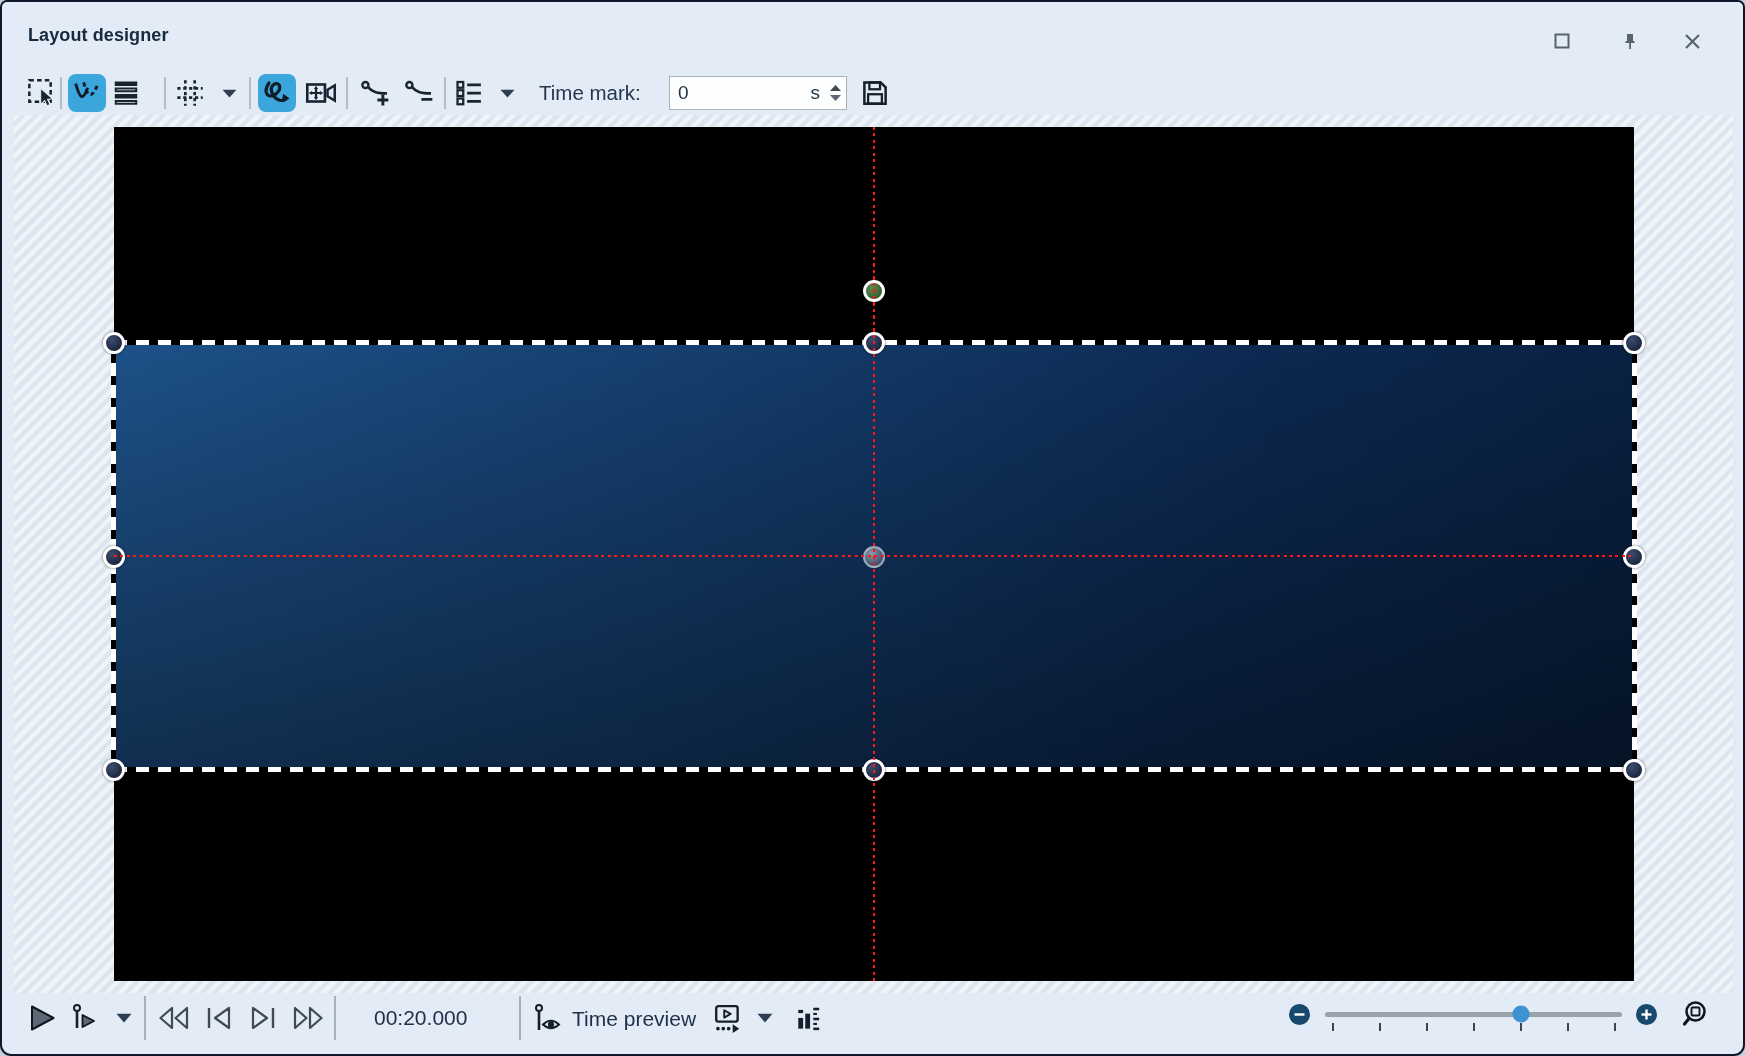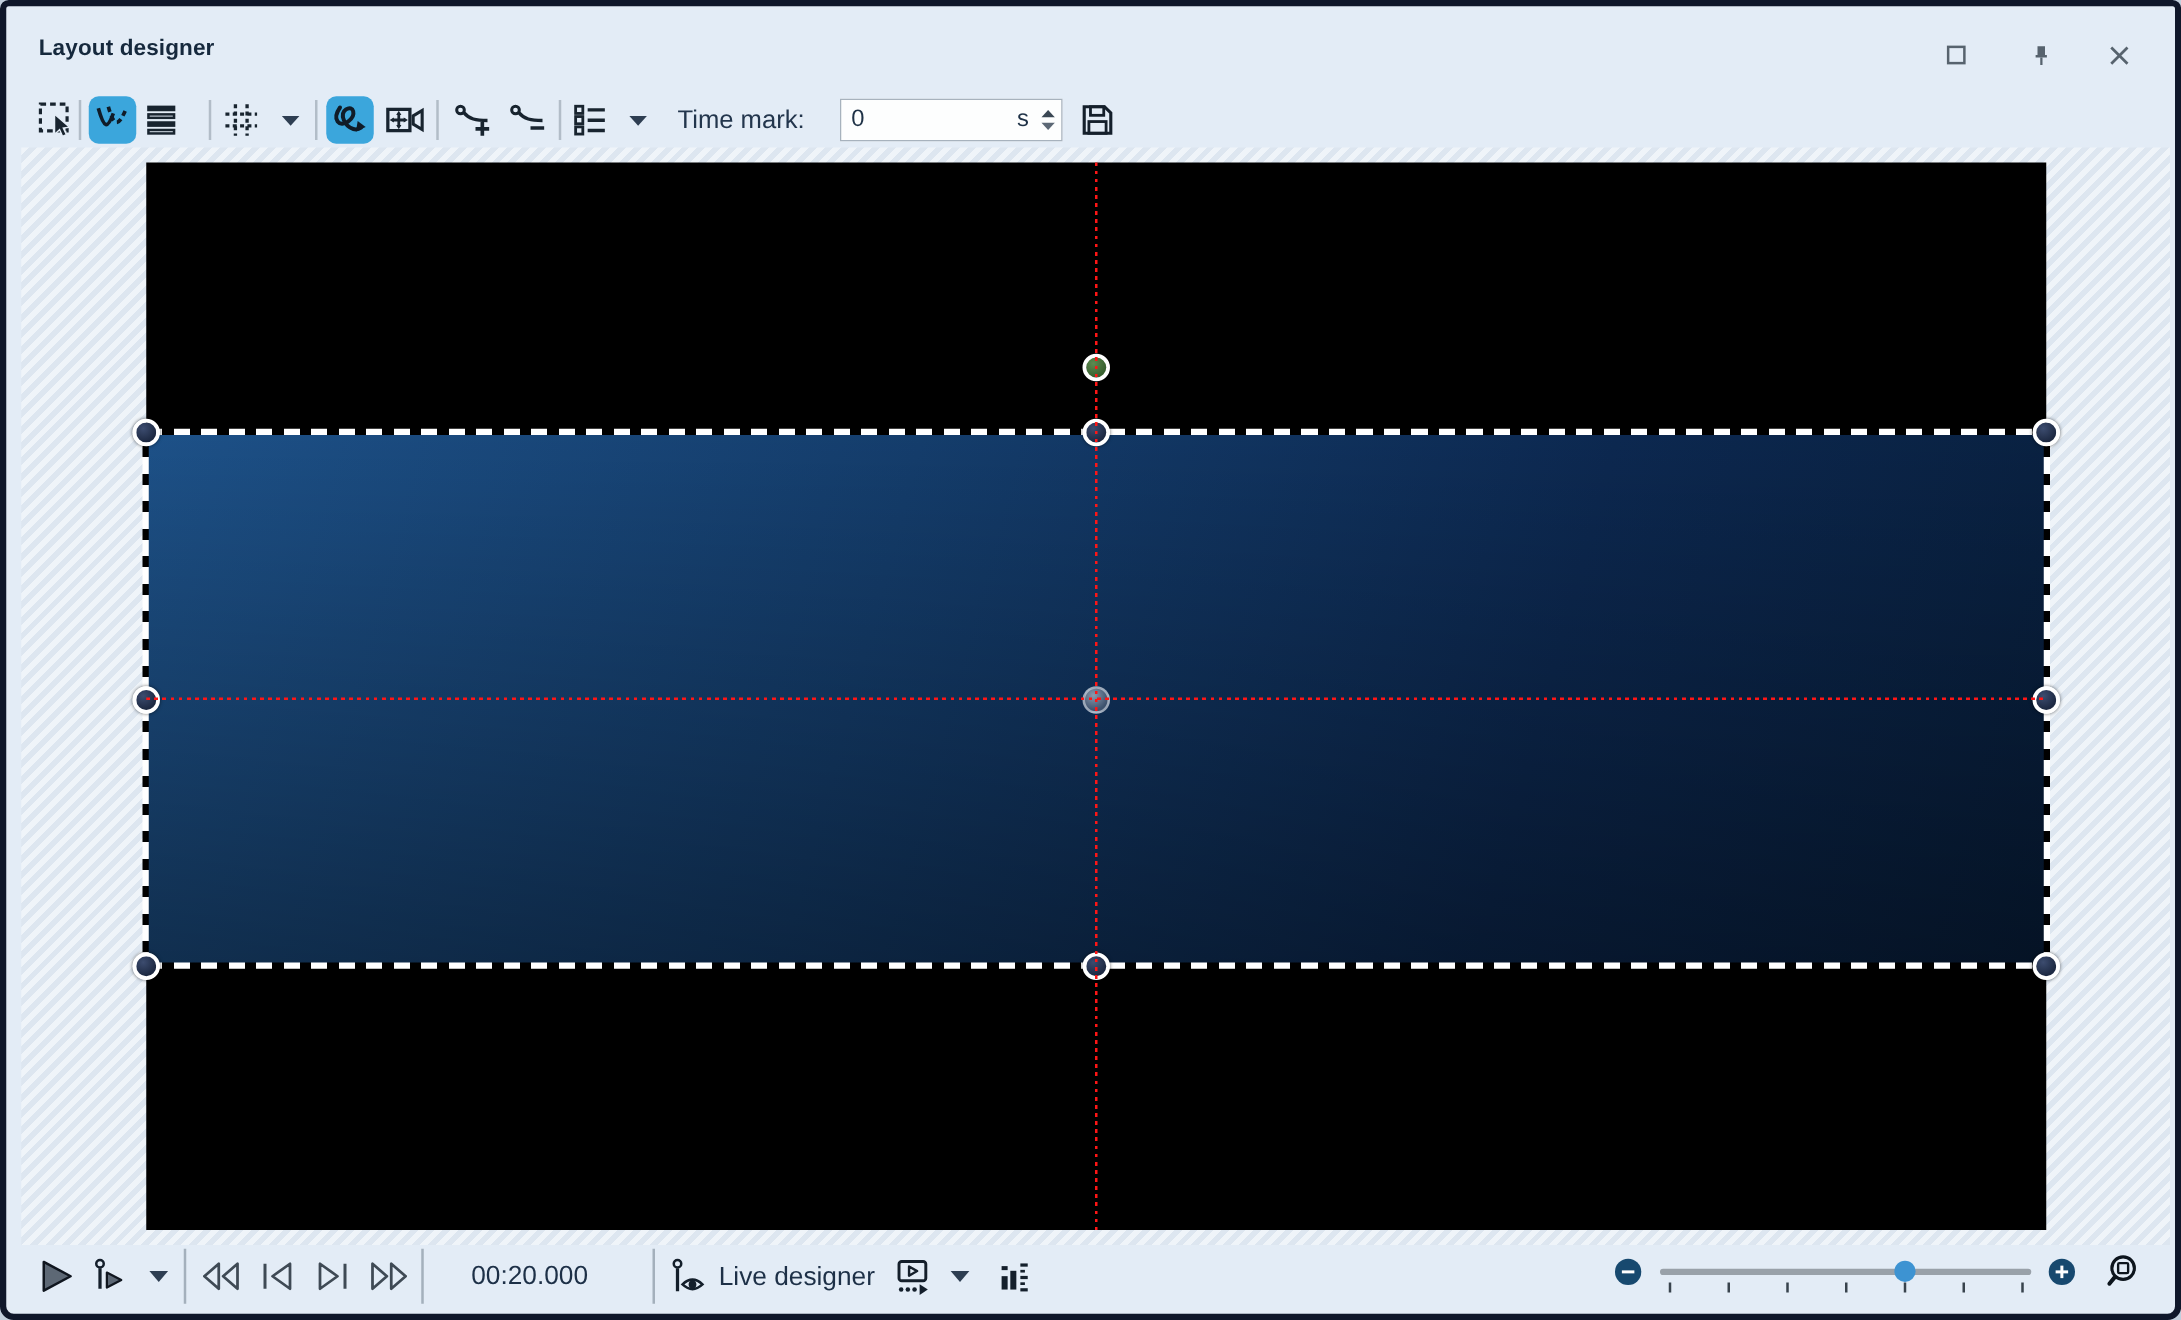--- a/index.html
+++ b/index.html
@@ -7,21 +7,21 @@
     width:1745px;height:1056px;
     background:#c2cfdd;
     font-family:"Liberation Sans", sans-serif;
     position:relative;
     overflow:hidden;
   }
   .window{
     position:absolute;inset:0;
     box-sizing:border-box;
     background:#e3ecf6;
-    border:5px solid #0f172a;
+    border:2px solid #0f172a;
     border-radius:7px 7px 11px 11px;
     overflow:hidden;
     padding-left:22px;
   }
   .page-title{
     position:absolute;left:26px;top:23px;
     font-size:18px;font-weight:bold;color:#16293d;
     letter-spacing:0.1px;
   }
   .win-btn{position:absolute;top:26px;width:26px;height:26px;display:flex;align-items:center;justify-content:center;cursor:default;}
@@ -374,21 +374,21 @@
 
   <div class="live-btn">
     <span>
       <svg width="30" height="32" viewBox="0 0 30 32">
         <circle cx="6" cy="5" r="3" fill="none" stroke="#141f2b" stroke-width="2"></circle>
         <path d="M6,8.5 V27" stroke="#141f2b" stroke-width="2.6"></path>
         <path d="M10,21.5 Q18,14 26,21.5 Q18,29 10,21.5 Z" fill="none" stroke="#141f2b" stroke-width="2"></path>
         <circle cx="18" cy="21.5" r="3.1" fill="#141f2b"></circle>
       </svg>
     </span>
-    <span class="live-label">Live designer</span>
+    <span class="live-label">Time preview</span>
   </div>
 
   <div class="tr" style="left:710px;top:1001px;width:32px;height:32px;">
     <span>
       <svg width="30" height="30" viewBox="0 0 28 28">
         <rect x="3" y="2" width="20" height="14.5" rx="2" fill="none" stroke="#141f2b" stroke-width="2.2"></rect>
         <path d="M10.5,5.8 L16.5,9.2 L10.5,12.7 Z" fill="none" stroke="#141f2b" stroke-width="1.8" stroke-linejoin="round"></path>
         <circle cx="4.6" cy="23" r="1.7" fill="#141f2b"></circle>
         <circle cx="9.6" cy="23" r="1.7" fill="#141f2b"></circle>
         <circle cx="14.6" cy="23" r="1.7" fill="#141f2b"></circle>

